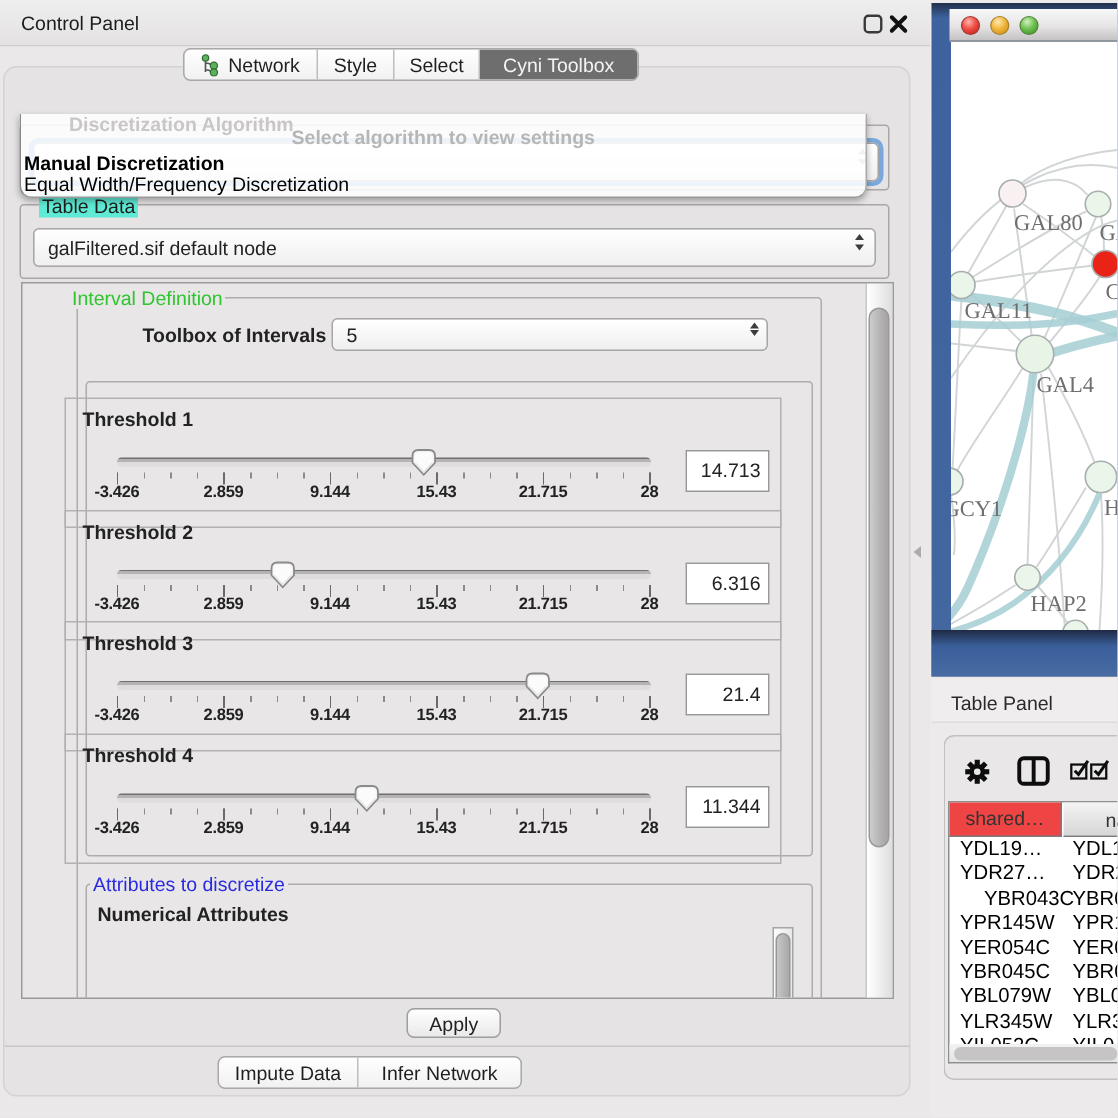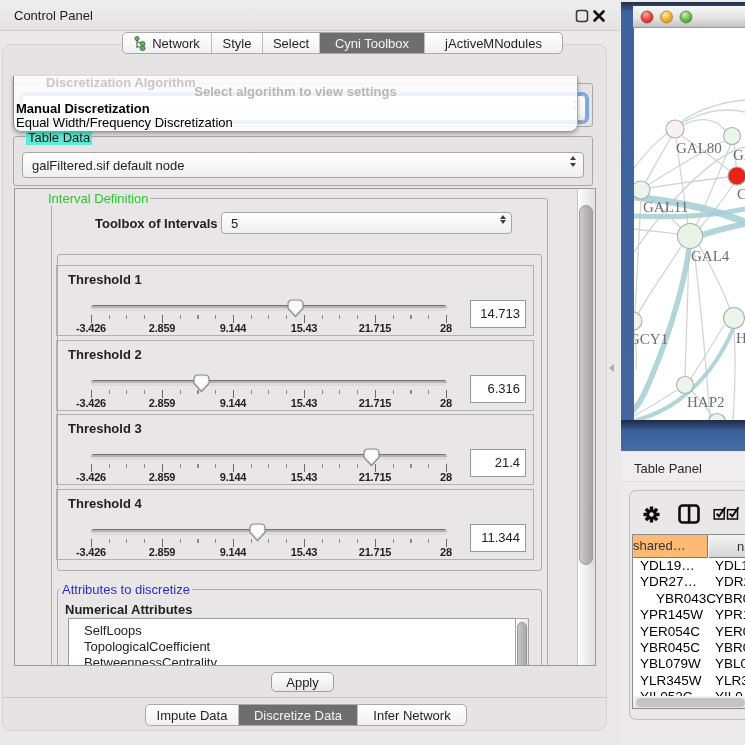--- a/index.html
+++ b/index.html
@@ -21,21 +21,21 @@
 .gbox { position:absolute; border:1px solid #a9a7a7; border-radius:3px; }
 .glabel { position:absolute; padding:0 2px; }
 
 .combo { position:absolute; background:linear-gradient(#ffffff,#efefef); border:1px solid #a6a6a6; border-radius:4px; display:flex; align-items:center; }
 .combo .txt { margin-left:9px; }
 .arrows { position:absolute; width:8px; }
 .arrows div { width:0; height:0; border-left:3.5px solid transparent; border-right:3.5px solid transparent; margin:0 auto; }
 .arrows .up { border-bottom:4.5px solid #3c3c3c; margin-bottom:2.5px; }
 .arrows .dn { border-top:4.5px solid #3c3c3c; }
 
-.tpanel { position:absolute; left:41px; width:478px; height:71px; border:1px solid #b2b0b0; }
+.tpanel { position:absolute; left:28px; width:478px; height:87px; border:1px solid #b2b0b0; }
 .tlabel { position:absolute; left:11px; top:6px; font-weight:bold; }
 .track { position:absolute; left:34px; top:39px; width:356px; height:6px; border-radius:3px; background:linear-gradient(#6f6f6f 0 1px,#b5b3b3 1px 3px,#dedcdc 3px 6px); }
 .tickm { position:absolute; left:34px; top:49px; width:357px; height:4px; background:repeating-linear-gradient(90deg,#8a8a8a 0 1px,transparent 1px 17.75px); }
 .tickM { position:absolute; left:34px; top:49px; width:357px; height:8px; background:repeating-linear-gradient(90deg,#6a6a6a 0 1px,transparent 1px 71px); }
 .tlab { position:absolute; top:56px; font-size:11px; font-weight:bold; transform:translateX(-50%); letter-spacing:-0.2px; }
 .tval { position:absolute; left:413px; top:34px; width:56px; height:28px; background:#fff; border:1px solid #989898; text-align:right; line-height:26px; padding-right:5px; }
 .thumb { position:absolute; top:33px; }
 </style>
 </head>
 <body>
@@ -52,21 +52,20 @@
 <div class="seg" style="left:88px;top:32px;height:22px;margin-left:34px;">
  <div class="s" id="tab-network" style="width:89px"><svg width="13" height="15" viewBox="0 0 13 15" style="margin-right:5px">
         <path d="M3 3 V12 M3 6 C5 6 6 6.5 7.5 7.5 M3 10.5 C5 10.5 6 11 7.5 12" stroke="#555" stroke-width="1.1" fill="none"></path>
         <circle cx="3" cy="2.6" r="2.1" fill="#5db05d" stroke="#2e6b2e" stroke-width="0.8"></circle>
         <circle cx="8.6" cy="7.8" r="2.4" fill="#5db05d" stroke="#2e6b2e" stroke-width="0.8"></circle>
         <circle cx="8.6" cy="12.3" r="2.4" fill="#5db05d" stroke="#2e6b2e" stroke-width="0.8"></circle>
       </svg>Network</div>
  <div class="s" style="width:51px">Style</div>
  <div class="s" style="width:57px">Select</div>
  <div class="s sel" style="width:105px">Cyni Toolbox</div>
- <div class="s" style="width:137px">jActiveMNodules</div>
 </div>
 
 <div class="gbox" style="left:13px;top:83px;width:580px;height:44px;"></div>
 
 <div class="combo" style="left:22px;top:95px;width:564px;height:26px;box-shadow:0 0 0 3px rgba(86,148,217,0.75);"></div>
 <div class="arrows" style="left:571px;top:99px;opacity:0.45;">
     <div class="up"></div>
     <div class="dn"></div>
   </div>
 
@@ -171,37 +170,35 @@
         <path d="M1 5 Q1 1 5 1 L12 1 Q16 1 16 5 L16 9.5 L8.5 17.5 L1 9.5 Z" fill="#f3f3f3" stroke="#8a8a8a" stroke-width="1.2"></path>
         <path d="M2.5 5 Q2.5 2.5 5 2.5 L12 2.5 Q14.5 2.5 14.5 5 L14.5 8.5 L8.5 15 L2.5 8.5 Z" fill="#fbfbfb"></path>
         <path d="M2.8 9 L8.5 15 L14.2 9 L14.2 10 L8.5 16 L2.8 10 Z" fill="#e2e2e2"></path>
       </svg>
       <div class="tval">11.344</div>
     </div>
 
   <div class="gbox" style="left:42px;top:400px;width:485px;height:108px;border-color:#adabab;"></div>
   <div class="glabel" style="left:45px;top:393px;background:#e8e6e6;color:#2a2ae0;">Attributes to discretize</div>
   <div class="abs" style="left:50px;top:413px;font-weight:bold;">Numerical Attributes</div>
-  <div class="abs" style="left:53px;top:429px;width:461px;height:49px;background:#ffffff;border:1px solid #9b9999;padding:4px 0 0 15px;line-height:16px;">SelfLoops<br>TopologicalCoefficient<br>BetweennessCentrality</div>
   <div class="abs" style="left:500px;top:429px;width:14px;height:49px;background:linear-gradient(90deg,#fcfcfc,#e8e8e8);border:1px solid #a5a5a5;"></div>
   <div class="abs" style="left:502px;top:433px;width:10px;height:60px;border-radius:5px;background:linear-gradient(90deg,#c6c6c6,#a8a8a8);border:1px solid #979797;"></div>
 </div>
 
 <div class="abs" style="left:271px;top:672px;width:63px;height:20px;background:linear-gradient(#ffffff,#e9e9e9);border:1px solid #9e9e9e;border-radius:5px;text-align:center;line-height:19px;">Apply</div>
 <div class="abs" style="left:3px;top:697px;width:603px;height:1px;background:#c8c6c6;"></div>
 
 <div class="abs" style="left:13px;top:76px;width:565px;height:56px;background:rgba(255,255,255,0.86);border-left:1px solid #888;border-bottom:1px solid #999;border-right:1px solid #aaa;border-radius:0 0 8px 8px;box-shadow:0 2px 4px rgba(0,0,0,0.3);"></div>
 <div class="abs" style="left:13px;top:76px;width:565px;text-align:center;color:#b6b6b6;padding-top:8px;font-weight:bold;">Select algorithm to view settings</div>
 <div class="abs" style="left:46px;top:75px;font-weight:bold;color:#c9c6c6;">Discretization Algorithm</div>
 <div class="abs" style="left:16px;top:101px;font-weight:bold;color:#000;">Manual Discretization</div>
 <div class="abs" style="left:16px;top:115px;color:#000;">Equal Width/Frequency Discretization</div>
 
 <div class="seg" style="left:145px;top:704px;height:22px;">
  <div class="s" style="width:93px">Impute Data</div>
- <div class="s sel" style="width:119px">Discretize Data</div>
  <div class="s" style="width:108px">Infer Network</div>
 </div>
 <div class="abs" style="left:609px;top:364px;width:0;height:0;border-top:4px solid transparent;border-bottom:4px solid transparent;border-right:5px solid #ababab;"></div>
 
 <div class="abs" style="left:620px;top:0;width:125px;height:745px;background:#eceaea;"></div>
 
 <div class="abs" style="left:621px;top:2px;width:124px;height:449px;background:linear-gradient(#232f4c,#3d629e 10px,#44679f);"></div>
 <div class="abs" style="left:621px;top:420px;width:124px;height:31px;background:linear-gradient(#1e2a44,#3a5f9b 35%,#486ba2);"></div>
 <div class="abs" style="left:633px;top:6px;width:112px;height:22px;background:linear-gradient(#f8f8f8,#e6e4e4 55%,#c3c1c1);border-bottom:1px solid #999;"></div>
 <svg class="abs" style="left:633px;top:6px" width="112" height="22" viewBox="0 0 112 22">
@@ -304,21 +301,21 @@
  <rect x="39.5" y="4.5" width="19" height="17" rx="3" fill="none" stroke="#0d0d0d" stroke-width="2.6"></rect>
  <rect x="47.8" y="4.5" width="2.6" height="17" fill="#0d0d0d"></rect>
  <g stroke="#0d0d0d" fill="none">
   <rect x="74.2" y="8.7" width="10" height="9.3" stroke-width="1.5"></rect>
   <path d="M76.5 12.8 L79 15.3 L85.3 6.2" stroke-width="2"></path>
   <rect x="87.5" y="8.7" width="10" height="9.3" stroke-width="1.5"></rect>
   <path d="M89.8 12.8 L92.3 15.3 L98.6 6.2" stroke-width="2"></path>
  </g>
 </svg>
 <div class="abs" style="left:632px;top:534px;width:113px;height:175px;background:#ffffff;border:1px solid #8e8e8e;border-right:none;"></div>
-<div class="abs" style="left:633px;top:535px;width:75px;height:23px;background:#fdba74;border-right:1px solid #7b7b7b;border-bottom:1px solid #7b7b7b;line-height:22px;color:#333;">shared…</div>
+<div class="abs" style="left:633px;top:535px;width:75px;height:23px;background:#ef4444;border-right:1px solid #7b7b7b;border-bottom:1px solid #7b7b7b;text-align:center;line-height:22px;color:#333;">shared…</div>
 <div class="abs" style="left:709px;top:535px;width:36px;height:23px;background:linear-gradient(#f4f4f4,#d6d6d6);border-bottom:1px solid #7b7b7b;color:#333;">
     <span style="position:absolute;left:28px;top:4px;">na</span>
   </div>
 <div class="abs" id="tbody" style="left:633px;top:558px;width:112px;height:138px;font-size:13.5px;line-height:16.4px;color:#000;overflow:hidden;">
     <div style="position:relative;height:16.4px;">
       <span style="position:absolute;left:7px;">YDL19…</span>
       <span style="position:absolute;left:82px;">YDL1</span>
     </div>
     <div style="position:relative;height:16.4px;">
       <span style="position:absolute;left:7px;">YDR27…</span>

